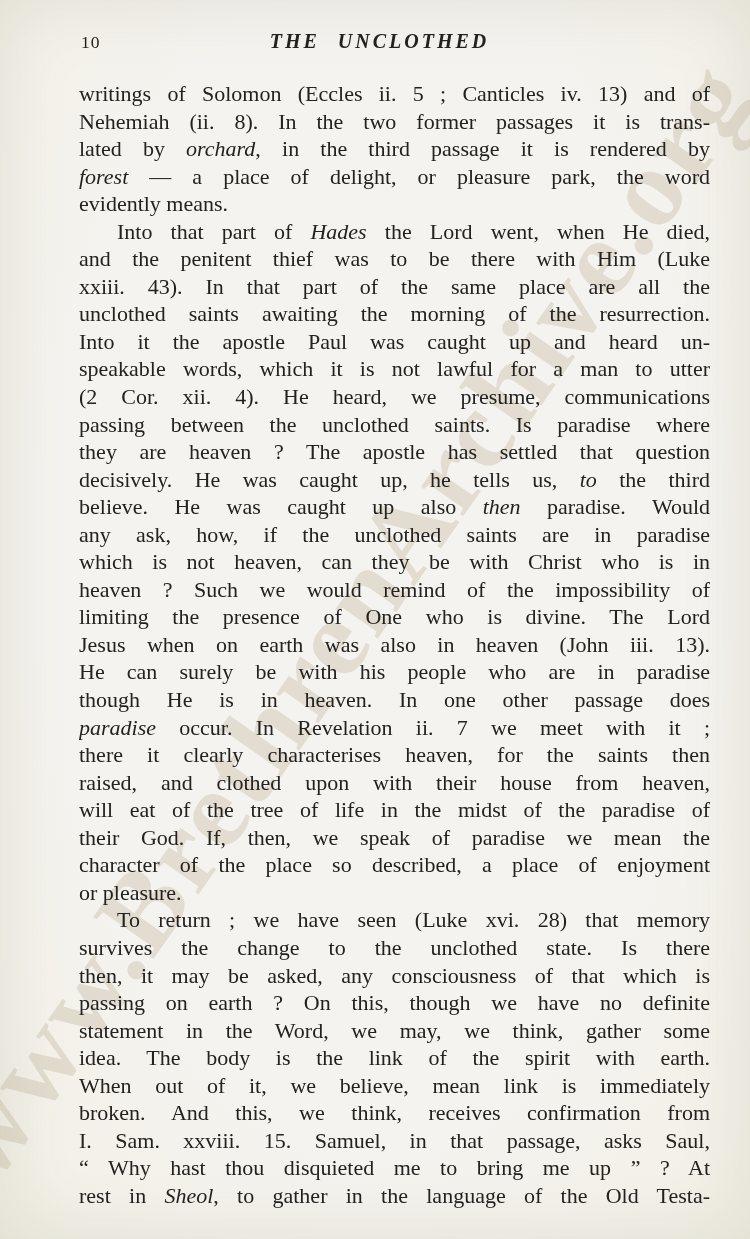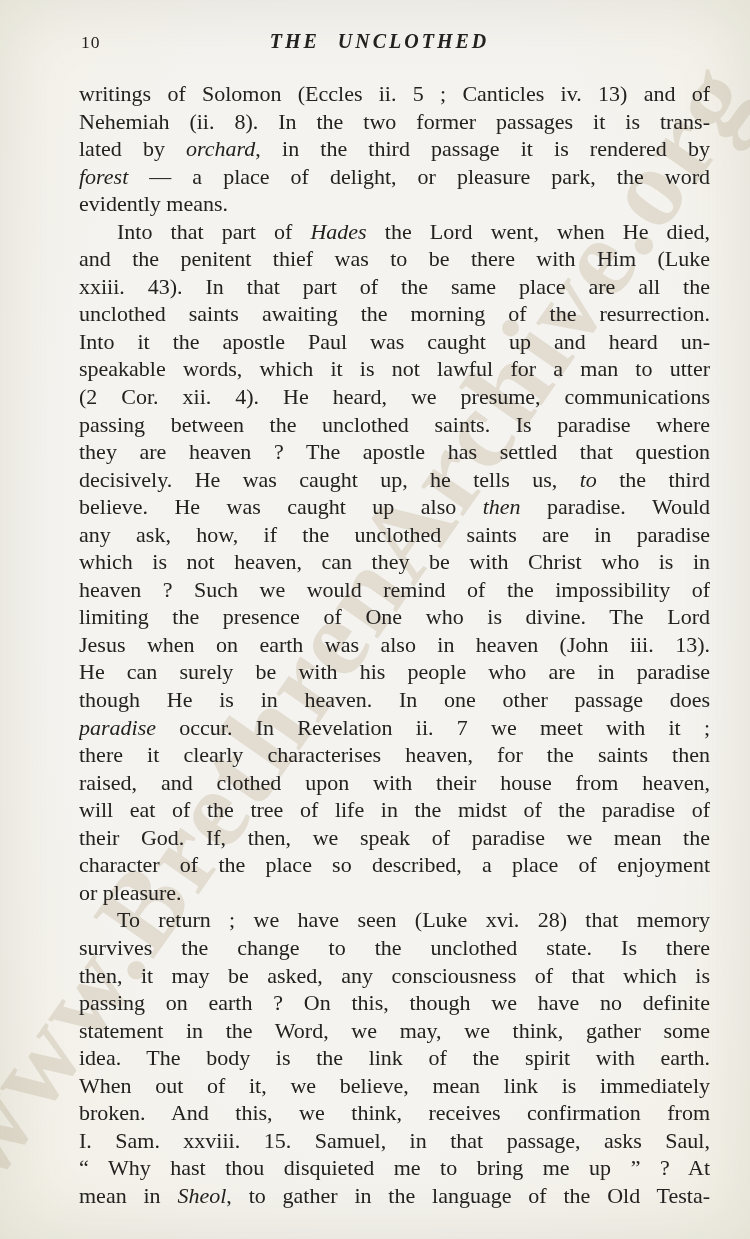--- a/index.html
+++ b/index.html
@@ -131,17 +131,17 @@
           <div class="line indent"><span>To return ; we have seen (Luke xvi. 28) that memory</span></div>
           <div class="line"><span>survives the change to the unclothed state.  Is there</span></div>
           <div class="line"><span>then, it may be asked, any consciousness of that which is</span></div>
           <div class="line"><span>passing on earth ?  On this, though we have no definite</span></div>
           <div class="line"><span>statement in the Word, we may, we think, gather some</span></div>
           <div class="line"><span>idea.  The body is the link of the spirit with earth.</span></div>
           <div class="line"><span>When out of it, we believe, mean link is immediately</span></div>
           <div class="line"><span>broken.  And this, we think, receives confirmation from</span></div>
           <div class="line"><span>I. Sam. xxviii. 15.  Samuel, in that passage, asks Saul,</span></div>
           <div class="line"><span>“ Why hast thou disquieted me to bring me up ” ?  At</span></div>
-          <div class="line"><span>mean in </span><span class="it">Sheol</span><span>, to gather in the language of the Old Testa-</span></div>
+          <div class="line"><span>rest in </span><span class="it">Sheol</span><span>, to gather in the language of the Old Testa-</span></div>
         </div>
       </div>
   </div>
 </div>
 
 </body></html>

